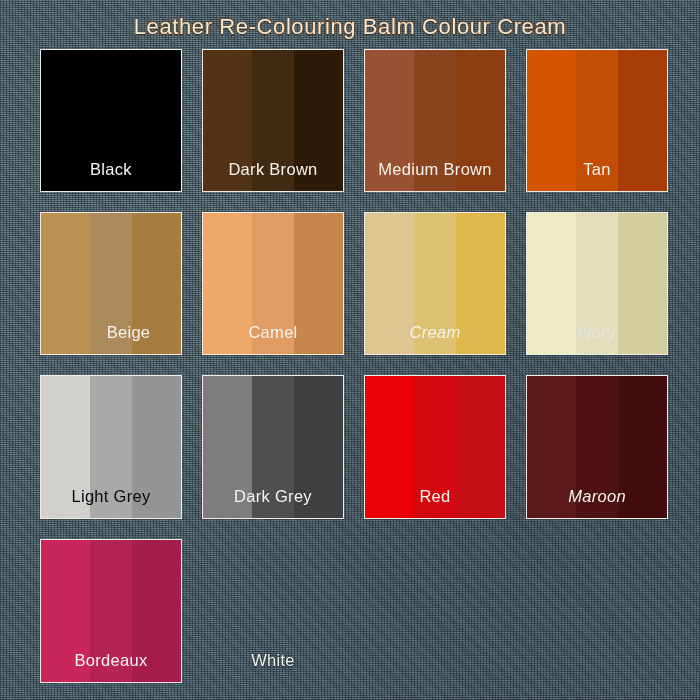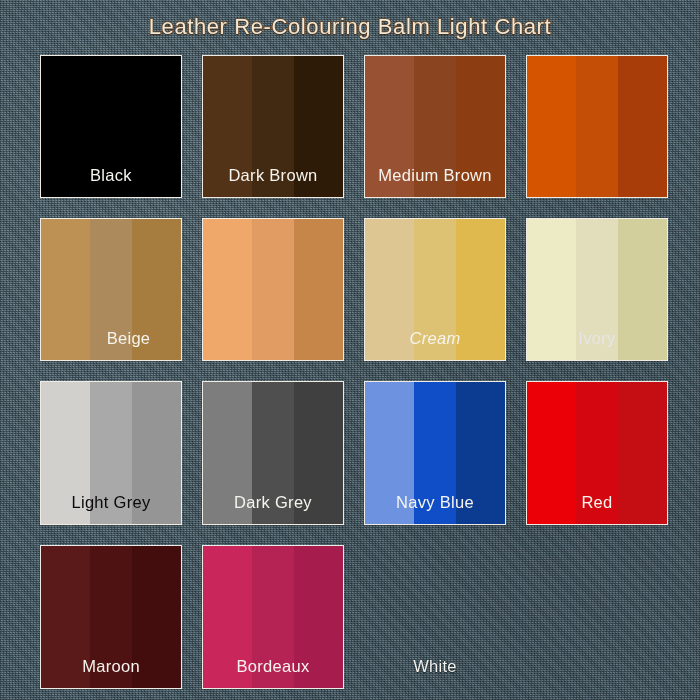--- a/index.html
+++ b/index.html
@@ -41,21 +41,21 @@
     color:#efe8d6;
     -webkit-text-stroke:1.6px #6b4422;
     paint-order:stroke fill;
     text-shadow:0 1px 0 rgba(0,0,0,.35);
     margin:0;
     white-space:nowrap;
   }
 
   
   #swatch-grid{
-    position:absolute;left:40px;top:55px;
+    position:absolute;left:40px;top:49px;
     width:620px;height:620px;
     z-index:2;
     display:grid;
     grid-template-columns:142px 142px 142px 142px;
     grid-template-rows:143px 143px 144px 144px;
     column-gap:17px;row-gap:15px;gap:20px;
   }
 
   .swatch-cell{position:relative;}
 
@@ -87,21 +87,21 @@
   .swatch-label.on-bg{
     color:#f2f2ef;
     text-shadow:0 1px 1px rgba(0,0,0,.55), 0 0 2px rgba(0,0,0,.4);
   }
 </style>
 </head>
 <body>
 
 <div id="bg-texture"></div>
 
-<h1 id="chart-title">Leather Re-Colouring Balm Light Chart</h1>
+<h1 id="chart-title">Leather Re-Colouring Balm Colour Cream</h1>
 
 <div id="swatch-grid">
     <div class="swatch-cell">
       <div class="swatch-box" style="border-color: rgb(240, 236, 228);">
         <div class="band b1" title="#000000" style="background: rgb(0, 0, 0);"></div>
         <div class="band b2" title="#000000" style="background: rgb(0, 0, 0);"></div>
         <div class="band b3" title="#000000" style="background: rgb(0, 0, 0);"></div>
       </div>
       <div class="swatch-label" style="color: rgb(246, 244, 238);">Black</div>
     </div>
@@ -120,35 +120,37 @@
         <div class="band b3" title="#8c3d12" style="background: rgb(140, 61, 18);"></div>
       </div>
       <div class="swatch-label" style="color: rgb(246, 244, 238);">Medium Brown</div>
     </div>
     <div class="swatch-cell">
       <div class="swatch-box" style="border-color: rgb(240, 236, 228);">
         <div class="band b1" title="#d55400" style="background: rgb(213, 84, 0);"></div>
         <div class="band b2" title="#c44e05" style="background: rgb(196, 78, 5);"></div>
         <div class="band b3" title="#a93d0a" style="background: rgb(169, 61, 10);"></div>
       </div>
+      <div class="swatch-label" style="color: rgb(246, 244, 238);">Tan</div>
     </div>
     <div class="swatch-cell">
       <div class="swatch-box" style="border-color: rgb(240, 236, 228);">
         <div class="band b1" title="#bc9153" style="background: rgb(188, 145, 83);"></div>
         <div class="band b2" title="#ad8a5c" style="background: rgb(173, 138, 92);"></div>
         <div class="band b3" title="#a67c3f" style="background: rgb(166, 124, 63);"></div>
       </div>
       <div class="swatch-label" style="color: rgb(246, 244, 238); margin-left: 35px;">Beige</div>
     </div>
     <div class="swatch-cell">
       <div class="swatch-box" style="border-color: rgb(240, 236, 228);">
         <div class="band b1" title="#efa86a" style="background: rgb(239, 168, 106);"></div>
         <div class="band b2" title="#e09c63" style="background: rgb(224, 156, 99);"></div>
         <div class="band b3" title="#c68649" style="background: rgb(198, 134, 73);"></div>
       </div>
+      <div class="swatch-label" style="color: rgb(246, 244, 238);">Camel</div>
     </div>
     <div class="swatch-cell">
       <div class="swatch-box" style="border-color: rgb(240, 236, 228);">
         <div class="band b1" title="#ddc692" style="background: rgb(221, 198, 146);"></div>
         <div class="band b2" title="#ddc274" style="background: rgb(221, 194, 116);"></div>
         <div class="band b3" title="#dfb94d" style="background: rgb(223, 185, 77);"></div>
       </div>
       <div class="swatch-label" style="color: rgb(246, 244, 238); font-style: italic;">Cream</div>
     </div>
     <div class="swatch-cell">
@@ -170,41 +172,33 @@
     <div class="swatch-cell">
       <div class="swatch-box" style="border-color: rgb(240, 236, 228);">
         <div class="band b1" title="#7d7d7d" style="background: rgb(125, 125, 125);"></div>
         <div class="band b2" title="#4f4f4f" style="background: rgb(79, 79, 79);"></div>
         <div class="band b3" title="#404040" style="background: rgb(64, 64, 64);"></div>
       </div>
       <div class="swatch-label" style="color: rgb(246, 244, 238);">Dark Grey</div>
     </div>
     <div class="swatch-cell">
       <div class="swatch-box" style="border-color: rgb(240, 236, 228);">
-        <div class="band b1" title="#6c92e0" style="background: rgb(108, 146, 224);"></div>
-        <div class="band b2" title="#0f4ec7" style="background: rgb(15, 78, 199);"></div>
-        <div class="band b3" title="#0b3c91" style="background: rgb(11, 60, 145);"></div>
-      </div>
-      <div class="swatch-label" style="color: rgb(246, 244, 238);">Navy Blue</div>
-    </div>
-    <div class="swatch-cell">
-      <div class="swatch-box" style="border-color: rgb(240, 236, 228);">
         <div class="band b1" title="#ec0008" style="background: rgb(236, 0, 8);"></div>
         <div class="band b2" title="#d40710" style="background: rgb(212, 7, 16);"></div>
         <div class="band b3" title="#c50d14" style="background: rgb(197, 13, 20);"></div>
       </div>
       <div class="swatch-label" style="color: rgb(246, 244, 238);">Red</div>
     </div>
     <div class="swatch-cell">
       <div class="swatch-box" style="border-color: rgb(240, 236, 228);">
         <div class="band b1" title="#5a1a1a" style="background: rgb(90, 26, 26);"></div>
         <div class="band b2" title="#4e1212" style="background: rgb(78, 18, 18);"></div>
         <div class="band b3" title="#430d0d" style="background: rgb(67, 13, 13);"></div>
       </div>
-      <div class="swatch-label" style="color: rgb(246, 244, 238);">Maroon</div>
+      <div class="swatch-label" style="color: rgb(246, 244, 238); font-style: italic;">Maroon</div>
     </div>
     <div class="swatch-cell">
       <div class="swatch-box" style="border-color: rgb(240, 236, 228);">
         <div class="band b1" title="#c9275c" style="background: rgb(201, 39, 92);"></div>
         <div class="band b2" title="#b52355" style="background: rgb(181, 35, 85);"></div>
         <div class="band b3" title="#a51c4d" style="background: rgb(165, 28, 77);"></div>
       </div>
       <div class="swatch-label" style="color: rgb(246, 244, 238);">Bordeaux</div>
     </div>
     <div class="swatch-cell">

